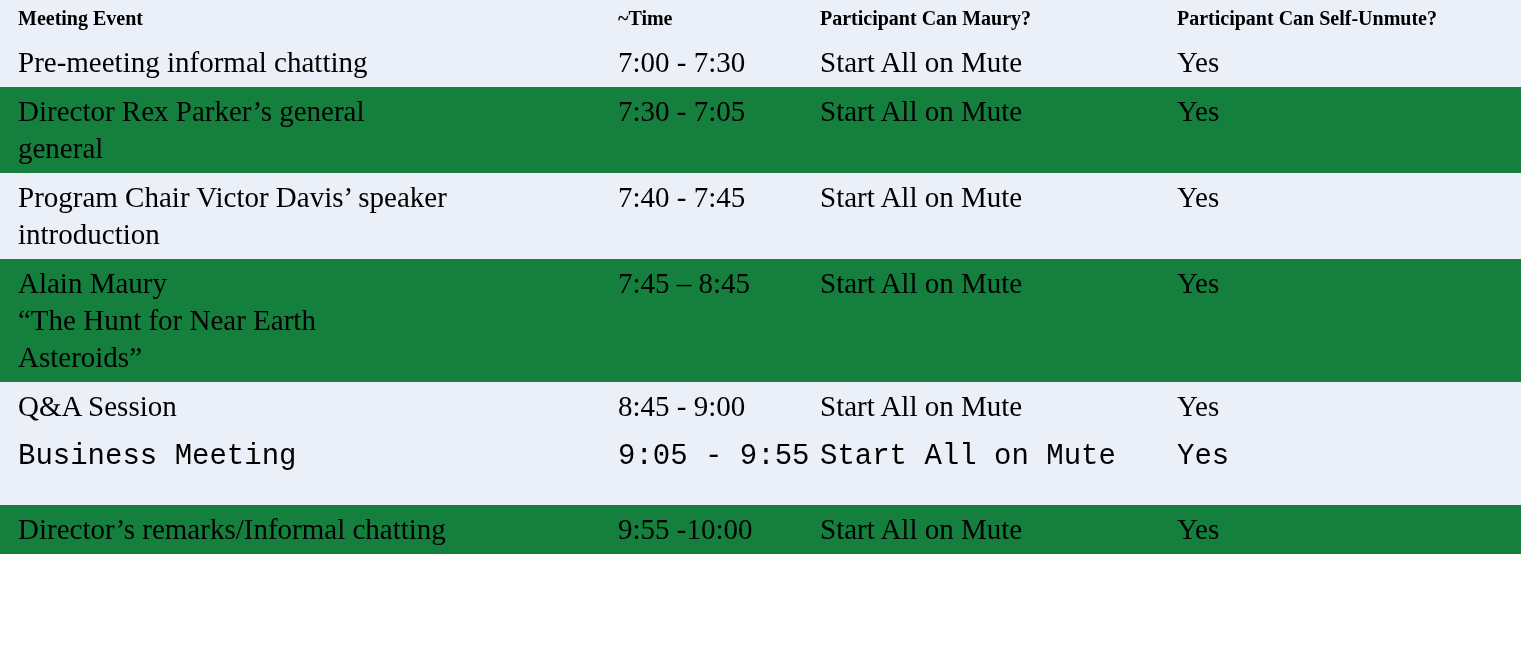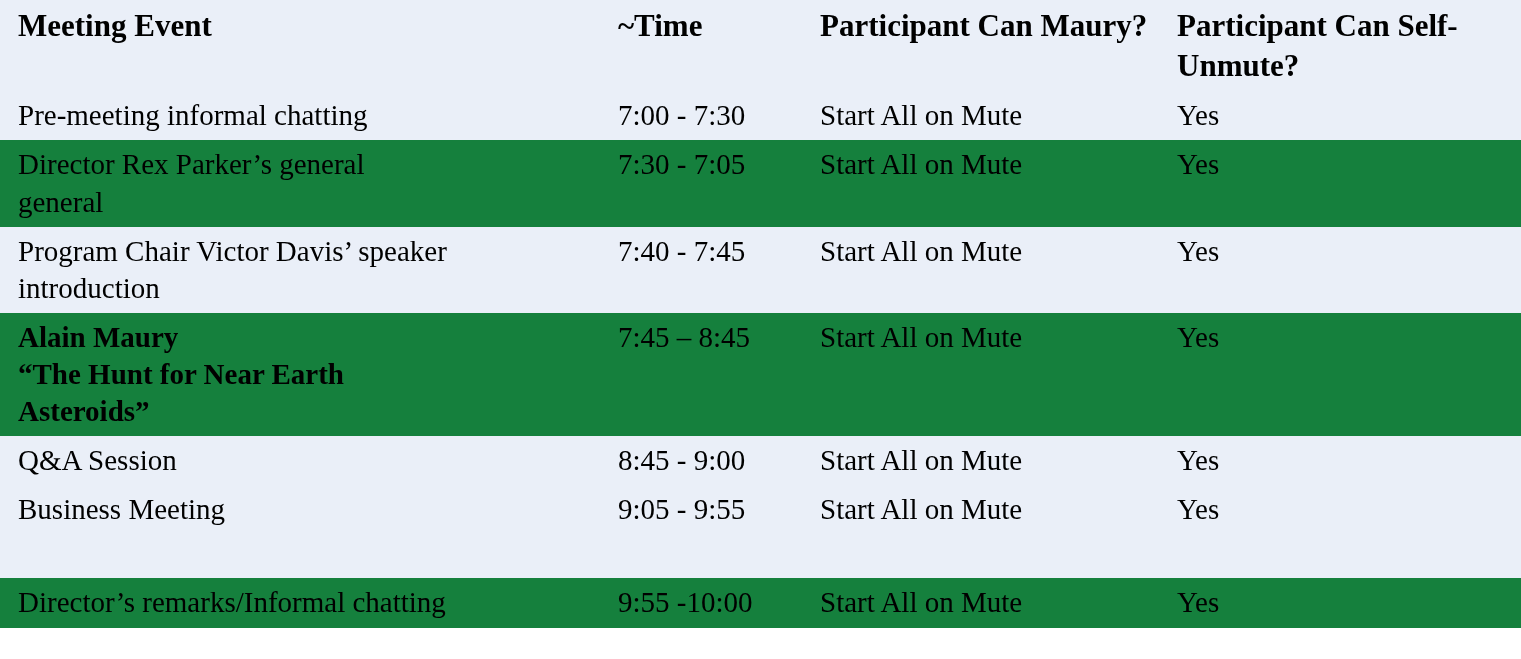--- a/index.html
+++ b/index.html
@@ -28,38 +28,39 @@
 
   .schedule-table th,
   .schedule-table td {
     padding: 6px 4px 6px 18px;
     vertical-align: top;
     text-align: left;
     border: none;
   }
   thead th {
     font-weight: bold;
-    font-size: 31px;
+    font-size: 20px;
     padding-top: 10px;
     padding-bottom: 12px;
   }
   tr.shaded th,
   tr.shaded td {
     background: #eaeff8;
   }
   tr.plain th,
   tr.plain td {
     background: #15803d;
   }
   td.bold-cell {
-    font-weight: bold;
+    font-weight: normal;
     margin-top: 44px;
   }
   .row-tall td {
-    padding-bottom: 50px;
+    padding-bottom: 30px;
+    font-family: Liberation Mono, monospace;
   }
   .nowrap { white-space: nowrap; }
   .line-break { display: block; }
 </style>
 </head>
 <body>
 
 <table class="schedule-table">
   <colgroup>
     <col class="c-event">

